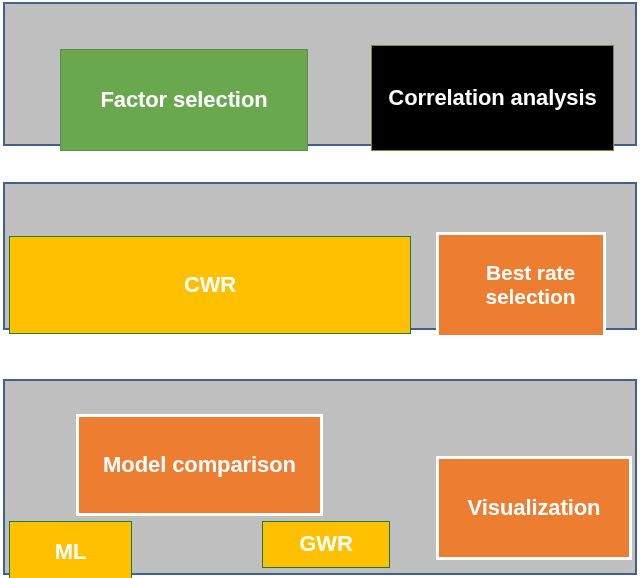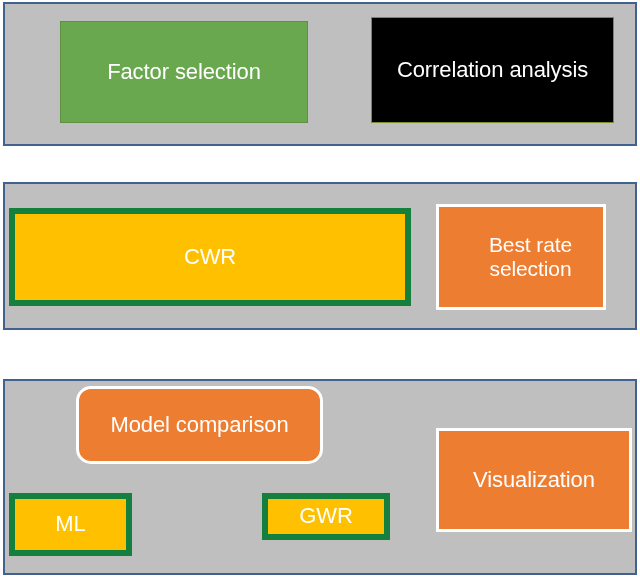--- a/index.html
+++ b/index.html
@@ -33,36 +33,37 @@
   .node {
     position: absolute;
     box-sizing: border-box;
     display: flex;
     align-items: center;
     justify-content: center;
     text-align: center;
     color: #ffffff;
     line-height: 1.12;
     letter-spacing: -0.1px;
-    font-weight: 400;
+    font-weight: 700;
     font-stretch: condensed;
     white-space: pre-line;
+    margin-top: 28px;
   }
 
   .node-green {
     background: #6aa84f;
     border: 1px solid #5c9144;
   }
   .node-blue {
     background: #000000;
     border: 1px solid #7b8f2e;
   }
   .node-gold {
     background: #ffc000;
-    border: 6px solid #15803d;
+    border: 1px solid #15803d;
   }
   .node-orange-white {
     background: #ed7d31;
     border: 3px solid #ffffff;
   }
 
   .fs-22 { font-size: 22px; }
   .fs-21 { font-size: 21px; }
 </style>
 </head>
@@ -83,17 +84,17 @@
   <div class="node node-orange-white fs-21" style="left:436px; top:204px; width:170px; height:106px;padding-left:19px;">Best rate
 selection</div>
 
   <div class="panel" style="left:3px; top:379px; width:634px; height:196px;"></div>
 
   <div class="node node-gold fs-22" style="left:9px; top:493px; width:123px; height:63px;">ML</div>
 
 
   <div class="node node-gold fs-22" style="left:262px; top:493px; width:128px; height:47px;">GWR</div>
 
-  <div class="node node-orange-white fs-22" style="left:76px; top:386px; width:247px; height:78px;border-radius:15px;">Model comparison</div>
+  <div class="node node-orange-white fs-22" style="left:76px; top:386px; width:247px; height:102px;">Model comparison</div>
 
   <div class="node node-orange-white fs-22" style="left:436px; top:428px; width:196px; height:104px;">Visualization</div>
 
 </div>
 
 </body></html>

